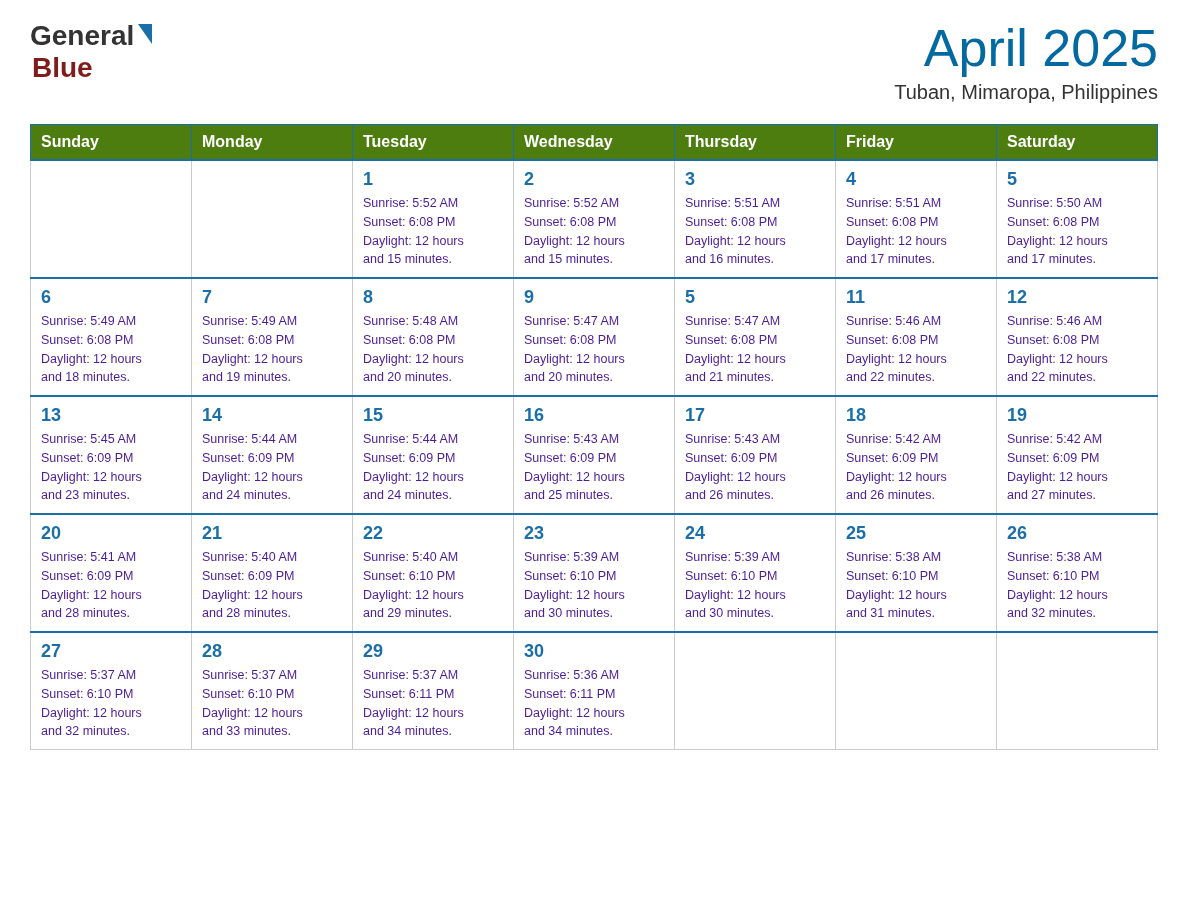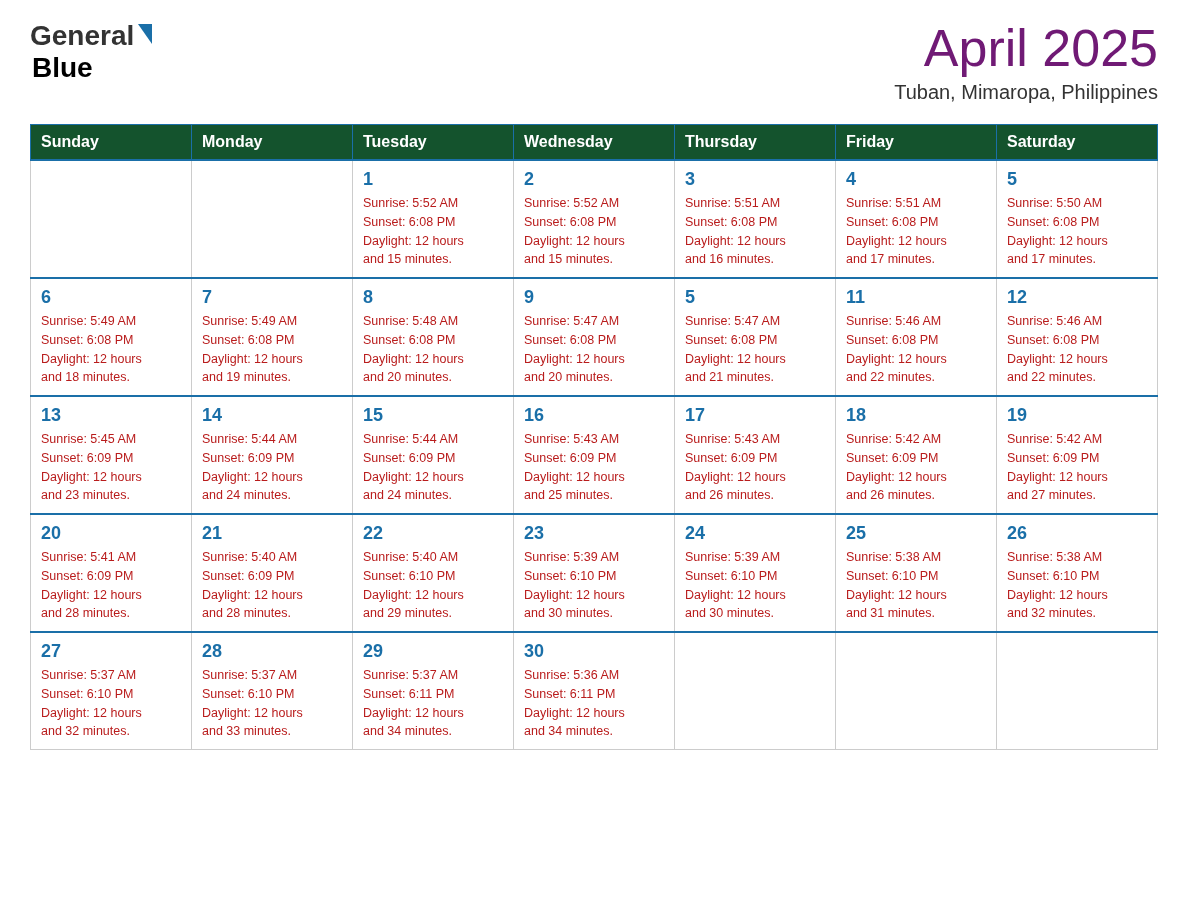--- a/index.html
+++ b/index.html
@@ -36,45 +36,45 @@
       height: 0;
       border-left: 14px solid transparent;
       border-right: 0px solid transparent;
       border-top: 20px solid #1a6fa8;
       margin-left: 4px;
       margin-top: 4px;
     }
     .logo-blue {
       font-size: 28px;
       font-weight: bold;
-      color: #000000;
+      color: #7f1d1d;
       margin-left: 2px;
     }
     .title-section {
       text-align: right;
     }
     .month-year {
       font-size: 52px;
       font-weight: normal;
-      color: #701a75;
+      color: #0369a1;
       line-height: 1.1;
     }
     .location {
       font-size: 20px;
       color: #333;
       margin-top: 4px;
       text-align: right;
     }
     .calendar {
       width: 100%;
       border-collapse: collapse;
       border: 1px solid #aaa;
     }
     .calendar th {
-      background-color: #14532d;
+      background-color: #4d7c0f;
       color: #fff;
       padding: 8px 10px;
       font-size: 16px;
       font-weight: bold;
       text-align: left;
       border: 1px solid #1a6fa8;
     }
     .calendar td {
       vertical-align: top;
       padding: 8px 10px;
@@ -84,21 +84,21 @@
     }
     .day-number {
       font-size: 18px;
       font-weight: bold;
       color: #1a6fa8;
       display: block;
       margin-bottom: 4px;
     }
     .day-info {
       font-size: 12.5px;
-      color: #b91c1c;
+      color: #4c1d95;
       line-height: 1.5;
     }
     .empty-cell {
       background: #fff;
     }
     tr.week-row td {
       border-top: 2px solid #1a6fa8;
     }
   </style>
 </head>

